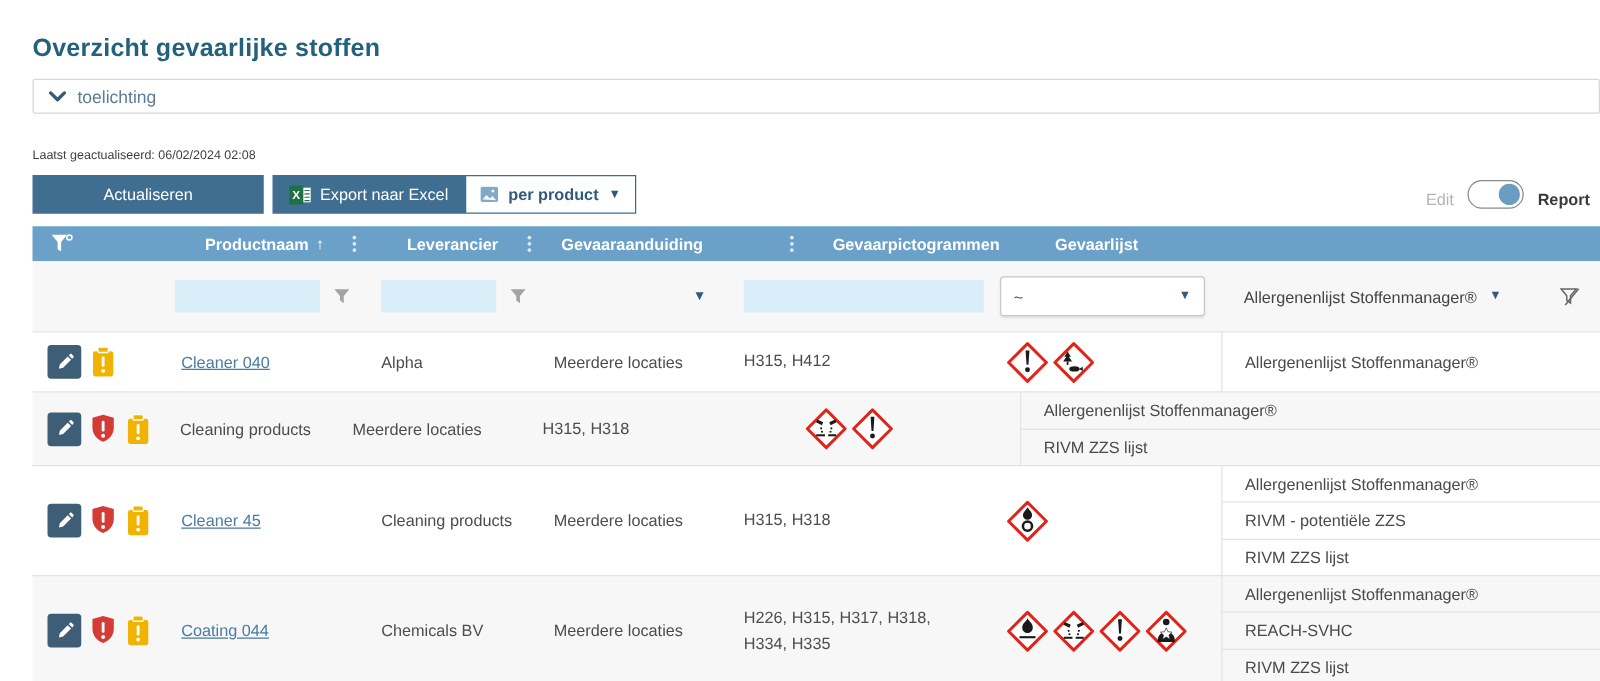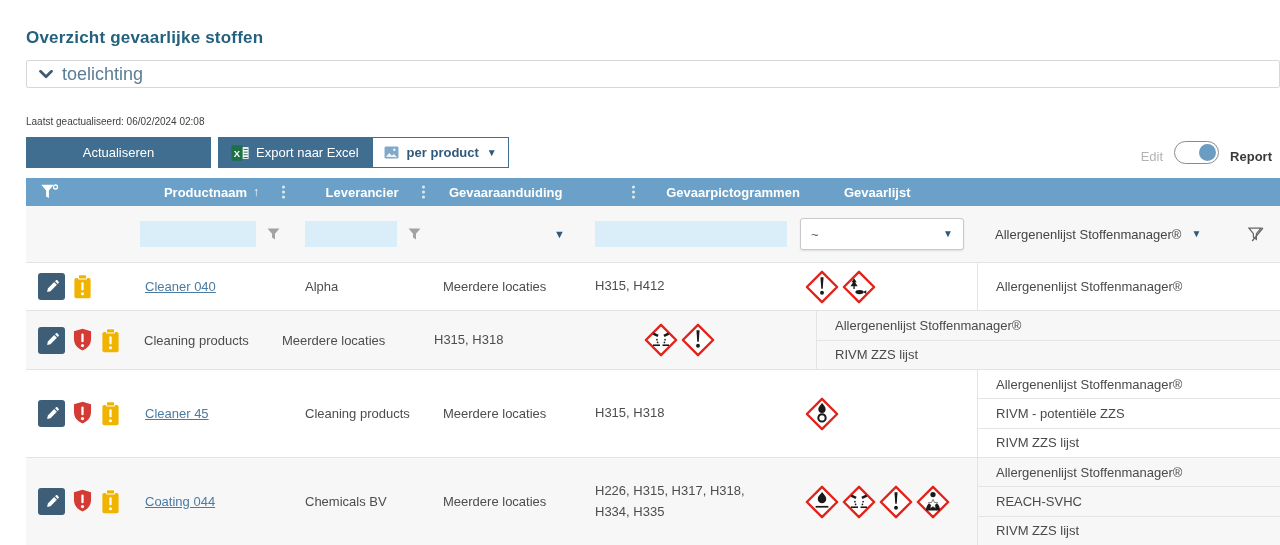--- a/index.html
+++ b/index.html
@@ -5,24 +5,24 @@
   :root{
     --title-teal:#23617C; --header-blue:#6BA1C8; --button-blue:#406E91;
     --link-blue:#4A7BA3; --alert-red:#D43B35; --alert-yellow:#F0B400;
     --pictogram-red:#E2231A; --toggle-knob-blue:#6B9DC2; --filter-input-blue:#D9EEF9;
   }
   *{box-sizing:border-box;margin:0;padding:0}
   html,body{width:1280px;height:545px;overflow:hidden;background:#fff;
     font-family:"Liberation Sans",sans-serif;color:#4d4d4d;font-size:13px}
   .page{margin-left:26px;width:1254px}
 
-  .page-title{font-size:17px;font-weight:bold;color:var(--title-teal);margin-top:28px;letter-spacing:.2px}
+  .page-title{font-size:20px;font-weight:bold;color:var(--title-teal);margin-top:28px;letter-spacing:.2px}
 
   .toelichting-bar{margin-top:12px;height:28px;border:1px solid #d8d8d8;border-radius:2px;
-    display:flex;align-items:center;gap:9px;padding-left:12px;color:#5B7E96;font-size:18px;cursor:pointer}
+    display:flex;align-items:center;gap:9px;padding-left:12px;color:#5B7E96;font-size:14px;cursor:pointer}
 
   .last-updated{margin-top:28px;font-size:10px;color:#3f3f3f}
 
   .toolbar{margin-top:10px;height:31px;display:flex;align-items:center}
   .btn{height:31px;border:none;font-family:inherit;font-size:13px;cursor:pointer;display:flex;align-items:center;justify-content:center}
   .btn-primary{background:var(--button-blue);color:#fff}
   .btn-actualiseren{width:185px}
   .btn-export{margin-left:7px;padding:0 13px;gap:7px}
   .btn-view{background:#fff;border:1px solid var(--button-blue);color:#33597A;padding:0 11px;gap:8px;font-weight:bold}
   .dd-arrow{color:#33597A;font-size:10px;line-height:1}

